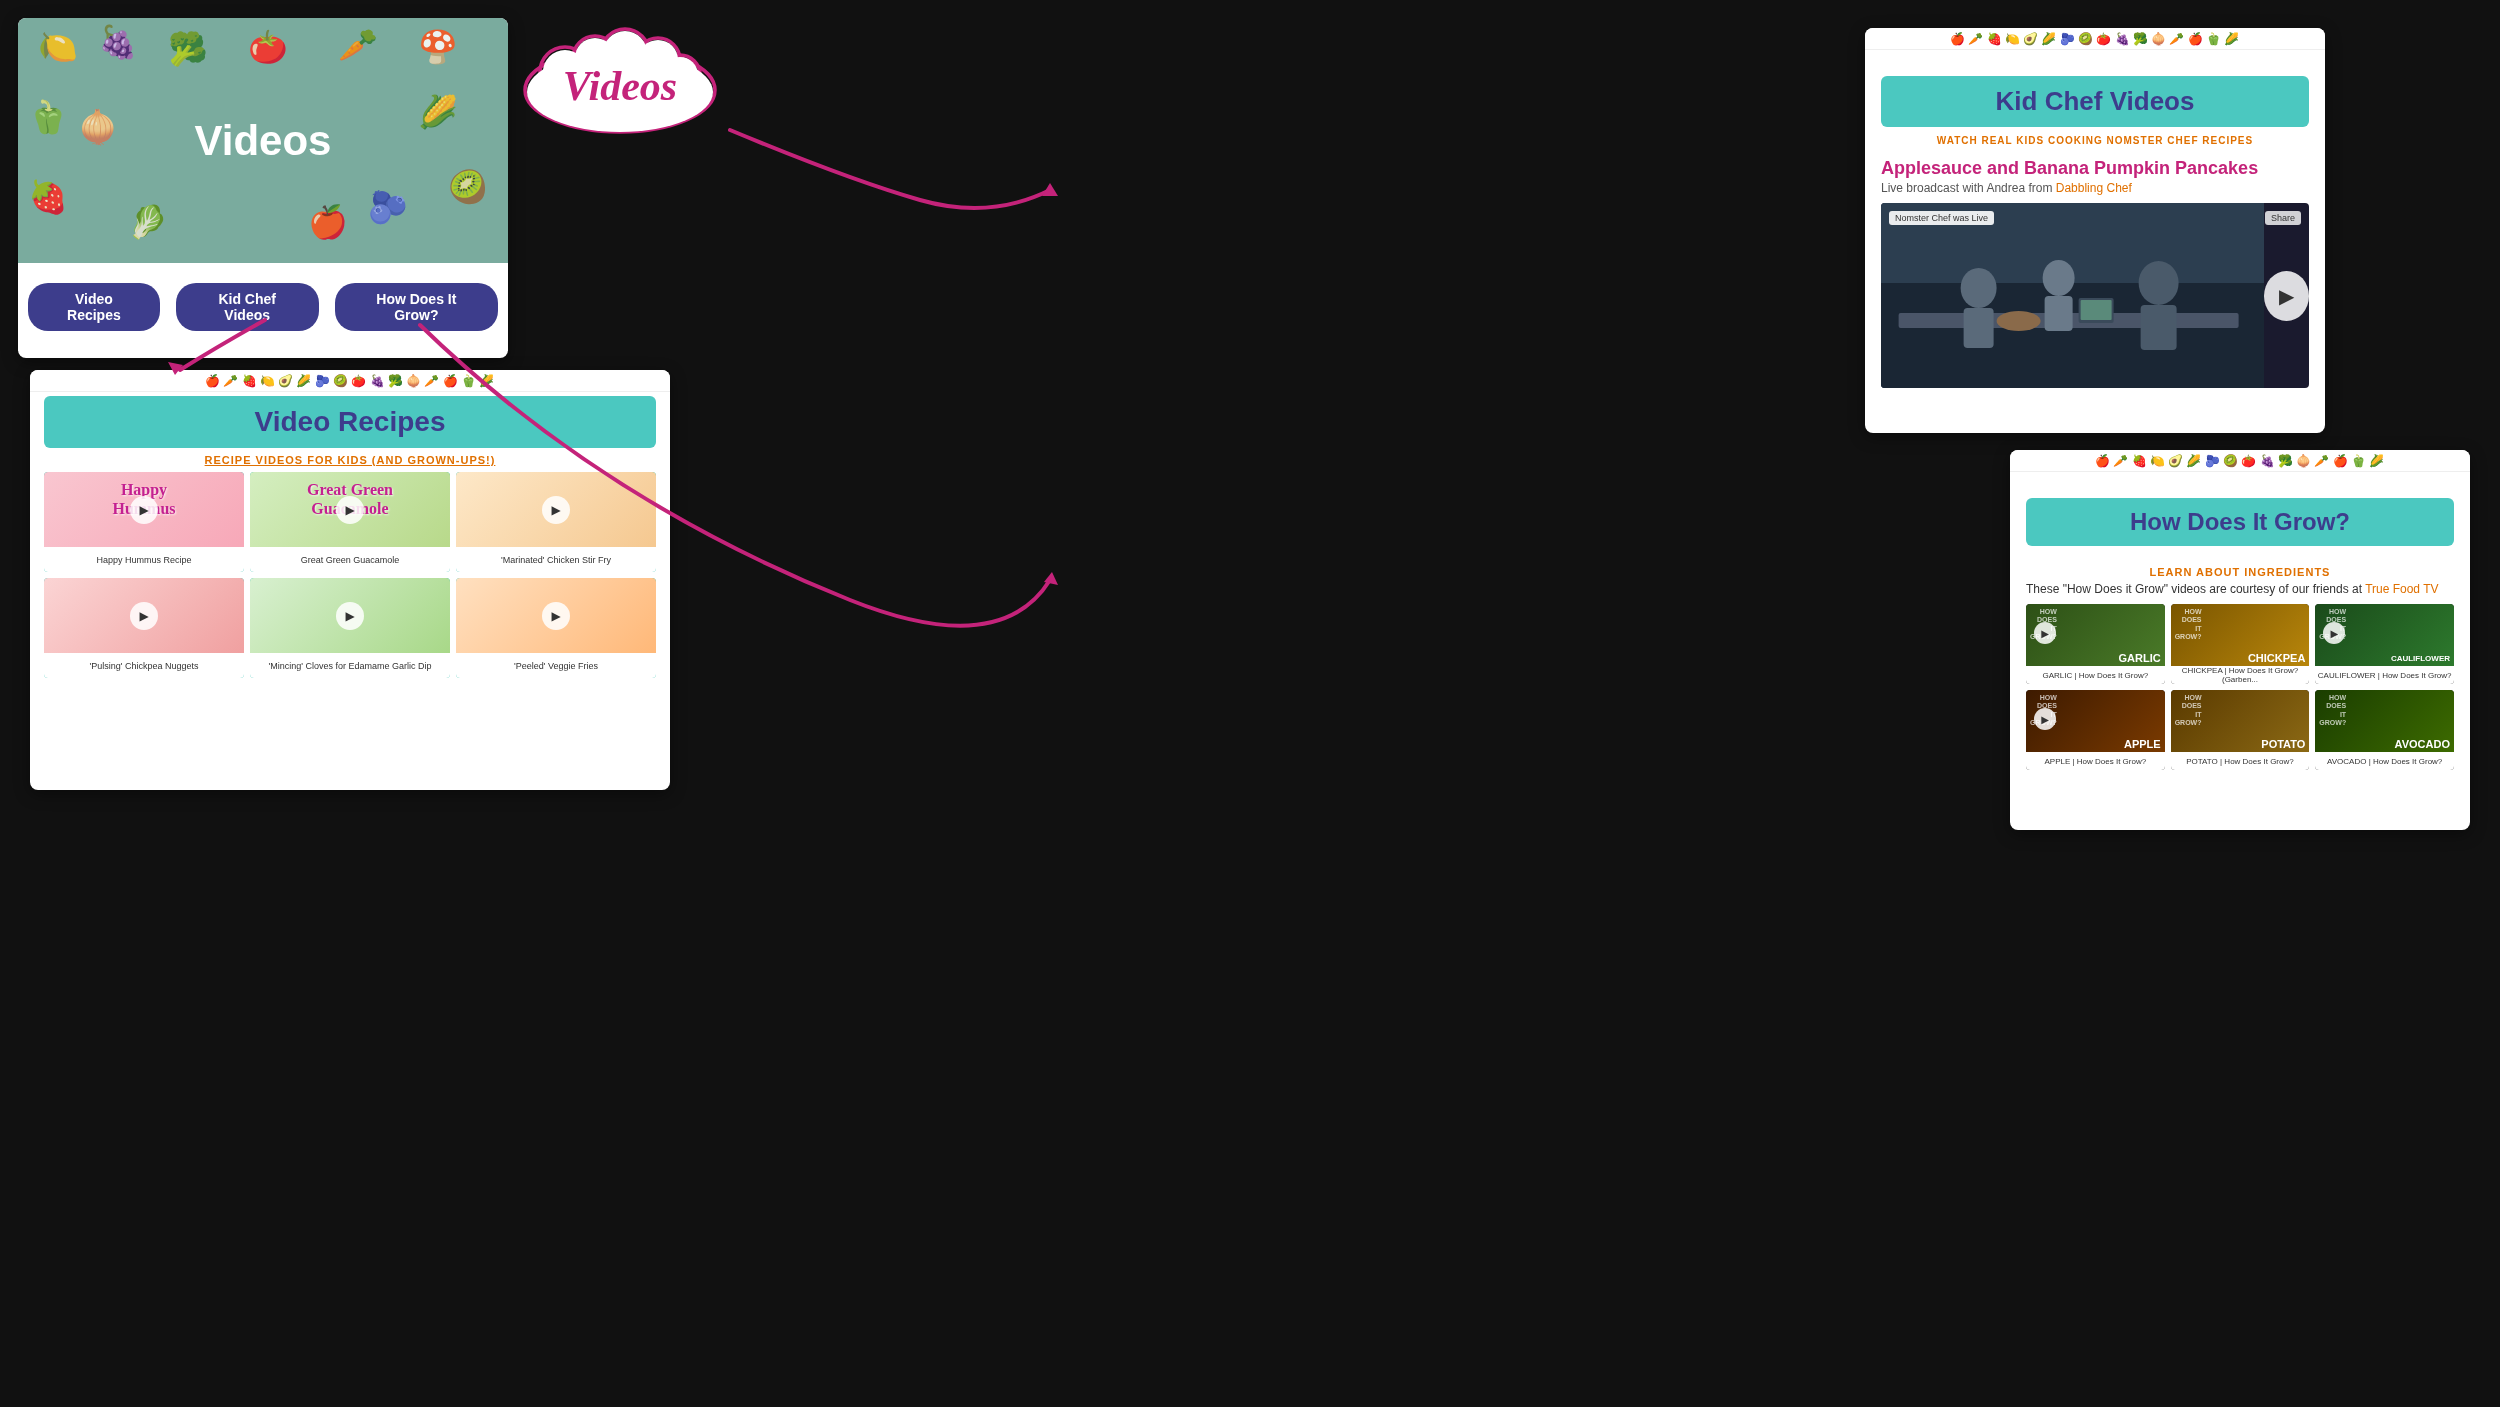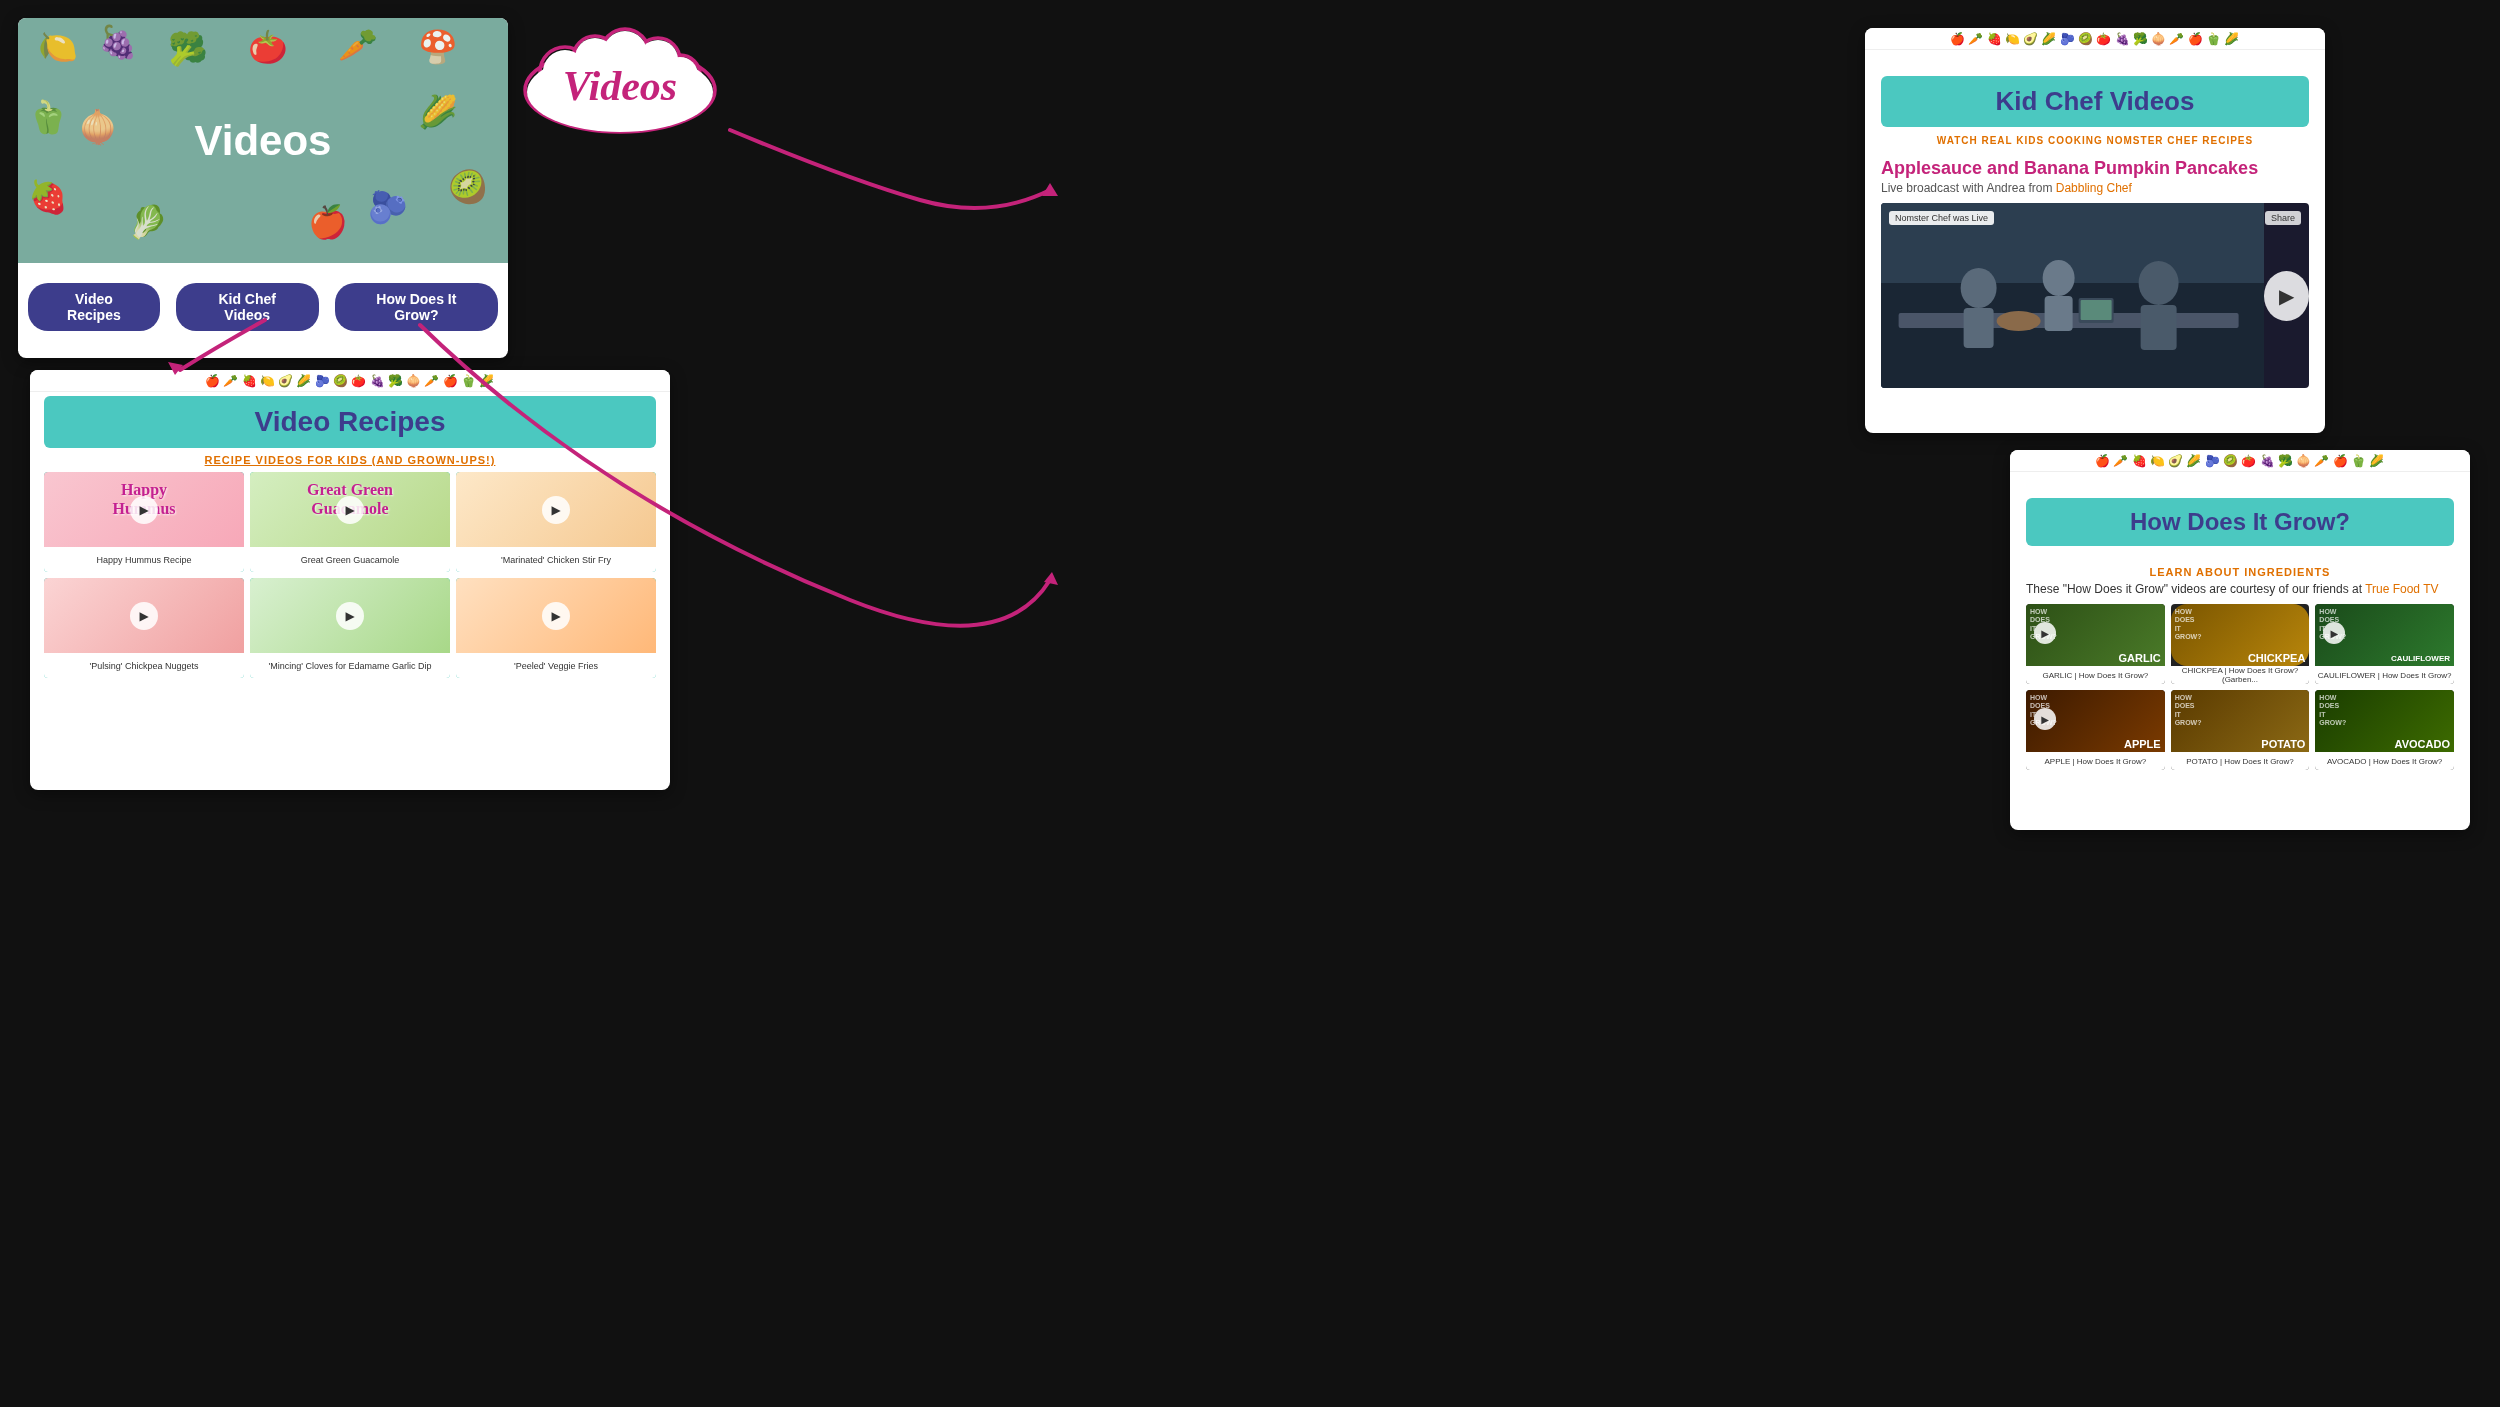--- a/index.html
+++ b/index.html
@@ -332,20 +332,21 @@
       width: 100%;
       height: 62px;
       display: flex;
       align-items: center;
       justify-content: center;
       font-size: 11px;
       font-weight: 900;
       color: #fff;
       text-transform: uppercase;
       line-height: 1.1;
+      text-align: right;
       padding-right: 6px;
     }
     .hdg-thumb-play {
       position: absolute;
       left: 8px;
       top: 18px;
       width: 22px;
       height: 22px;
       background: rgba(255,255,255,0.85);
       border-radius: 50%;
@@ -361,21 +362,21 @@
       color: #333;
       background: #fff;
       height: 18px;
       display: flex;
       align-items: center;
       justify-content: center;
       padding: 0 2px;
     }
     
     .bg-garlic { background: linear-gradient(135deg, #2d5016 0%, #4a7a28 100%); }
-    .bg-chickpea { background: linear-gradient(135deg, #7a5500 0%, #b8860b 100%); border-radius: 16px; }
+    .bg-chickpea { background: linear-gradient(135deg, #7a5500 0%, #b8860b 100%); }
     .bg-cauliflower { background: linear-gradient(135deg, #1a4a1a 0%, #2d7a2d 100%); }
     .bg-apple { background: linear-gradient(135deg, #3d1a00 0%, #7a3a00 100%); }
     .bg-potato { background: linear-gradient(135deg, #5a3a00 0%, #8b6914 100%); }
     .bg-avocado { background: linear-gradient(135deg, #1a3d00 0%, #3d6b00 100%); }
 
     
     .hdg-bg-text {
       position: absolute;
       top: 4px;
       left: 4px;

